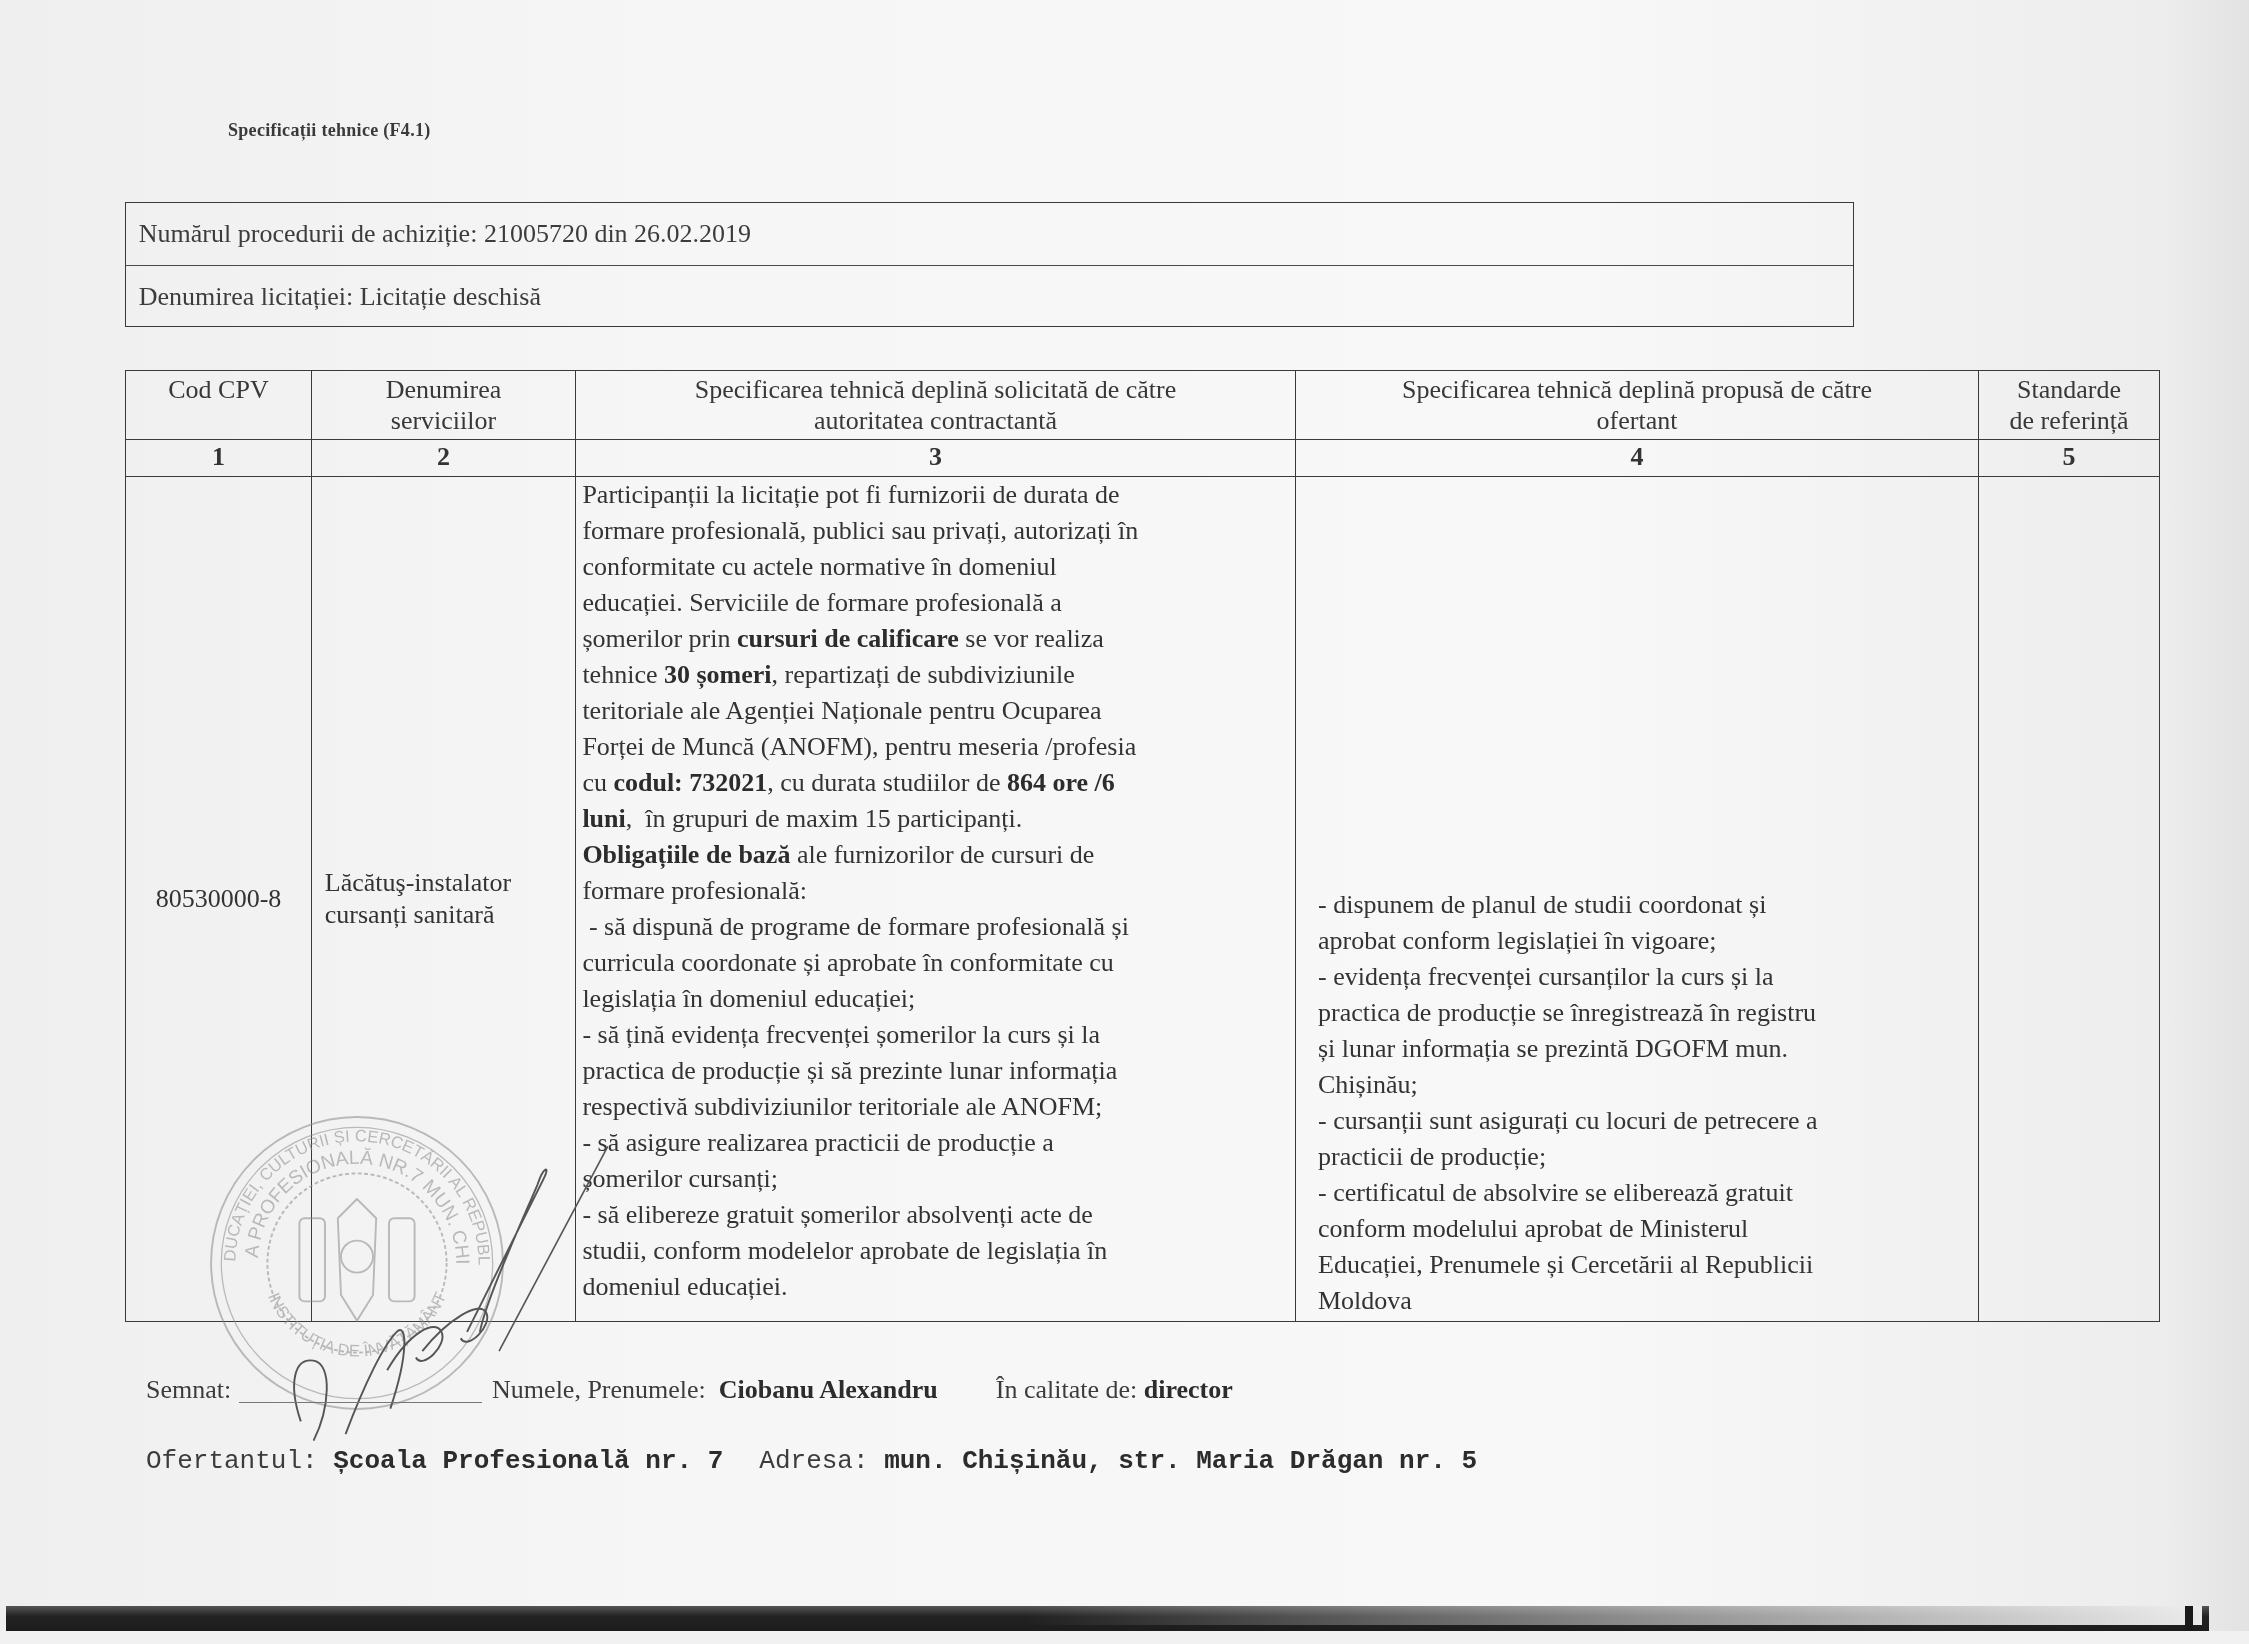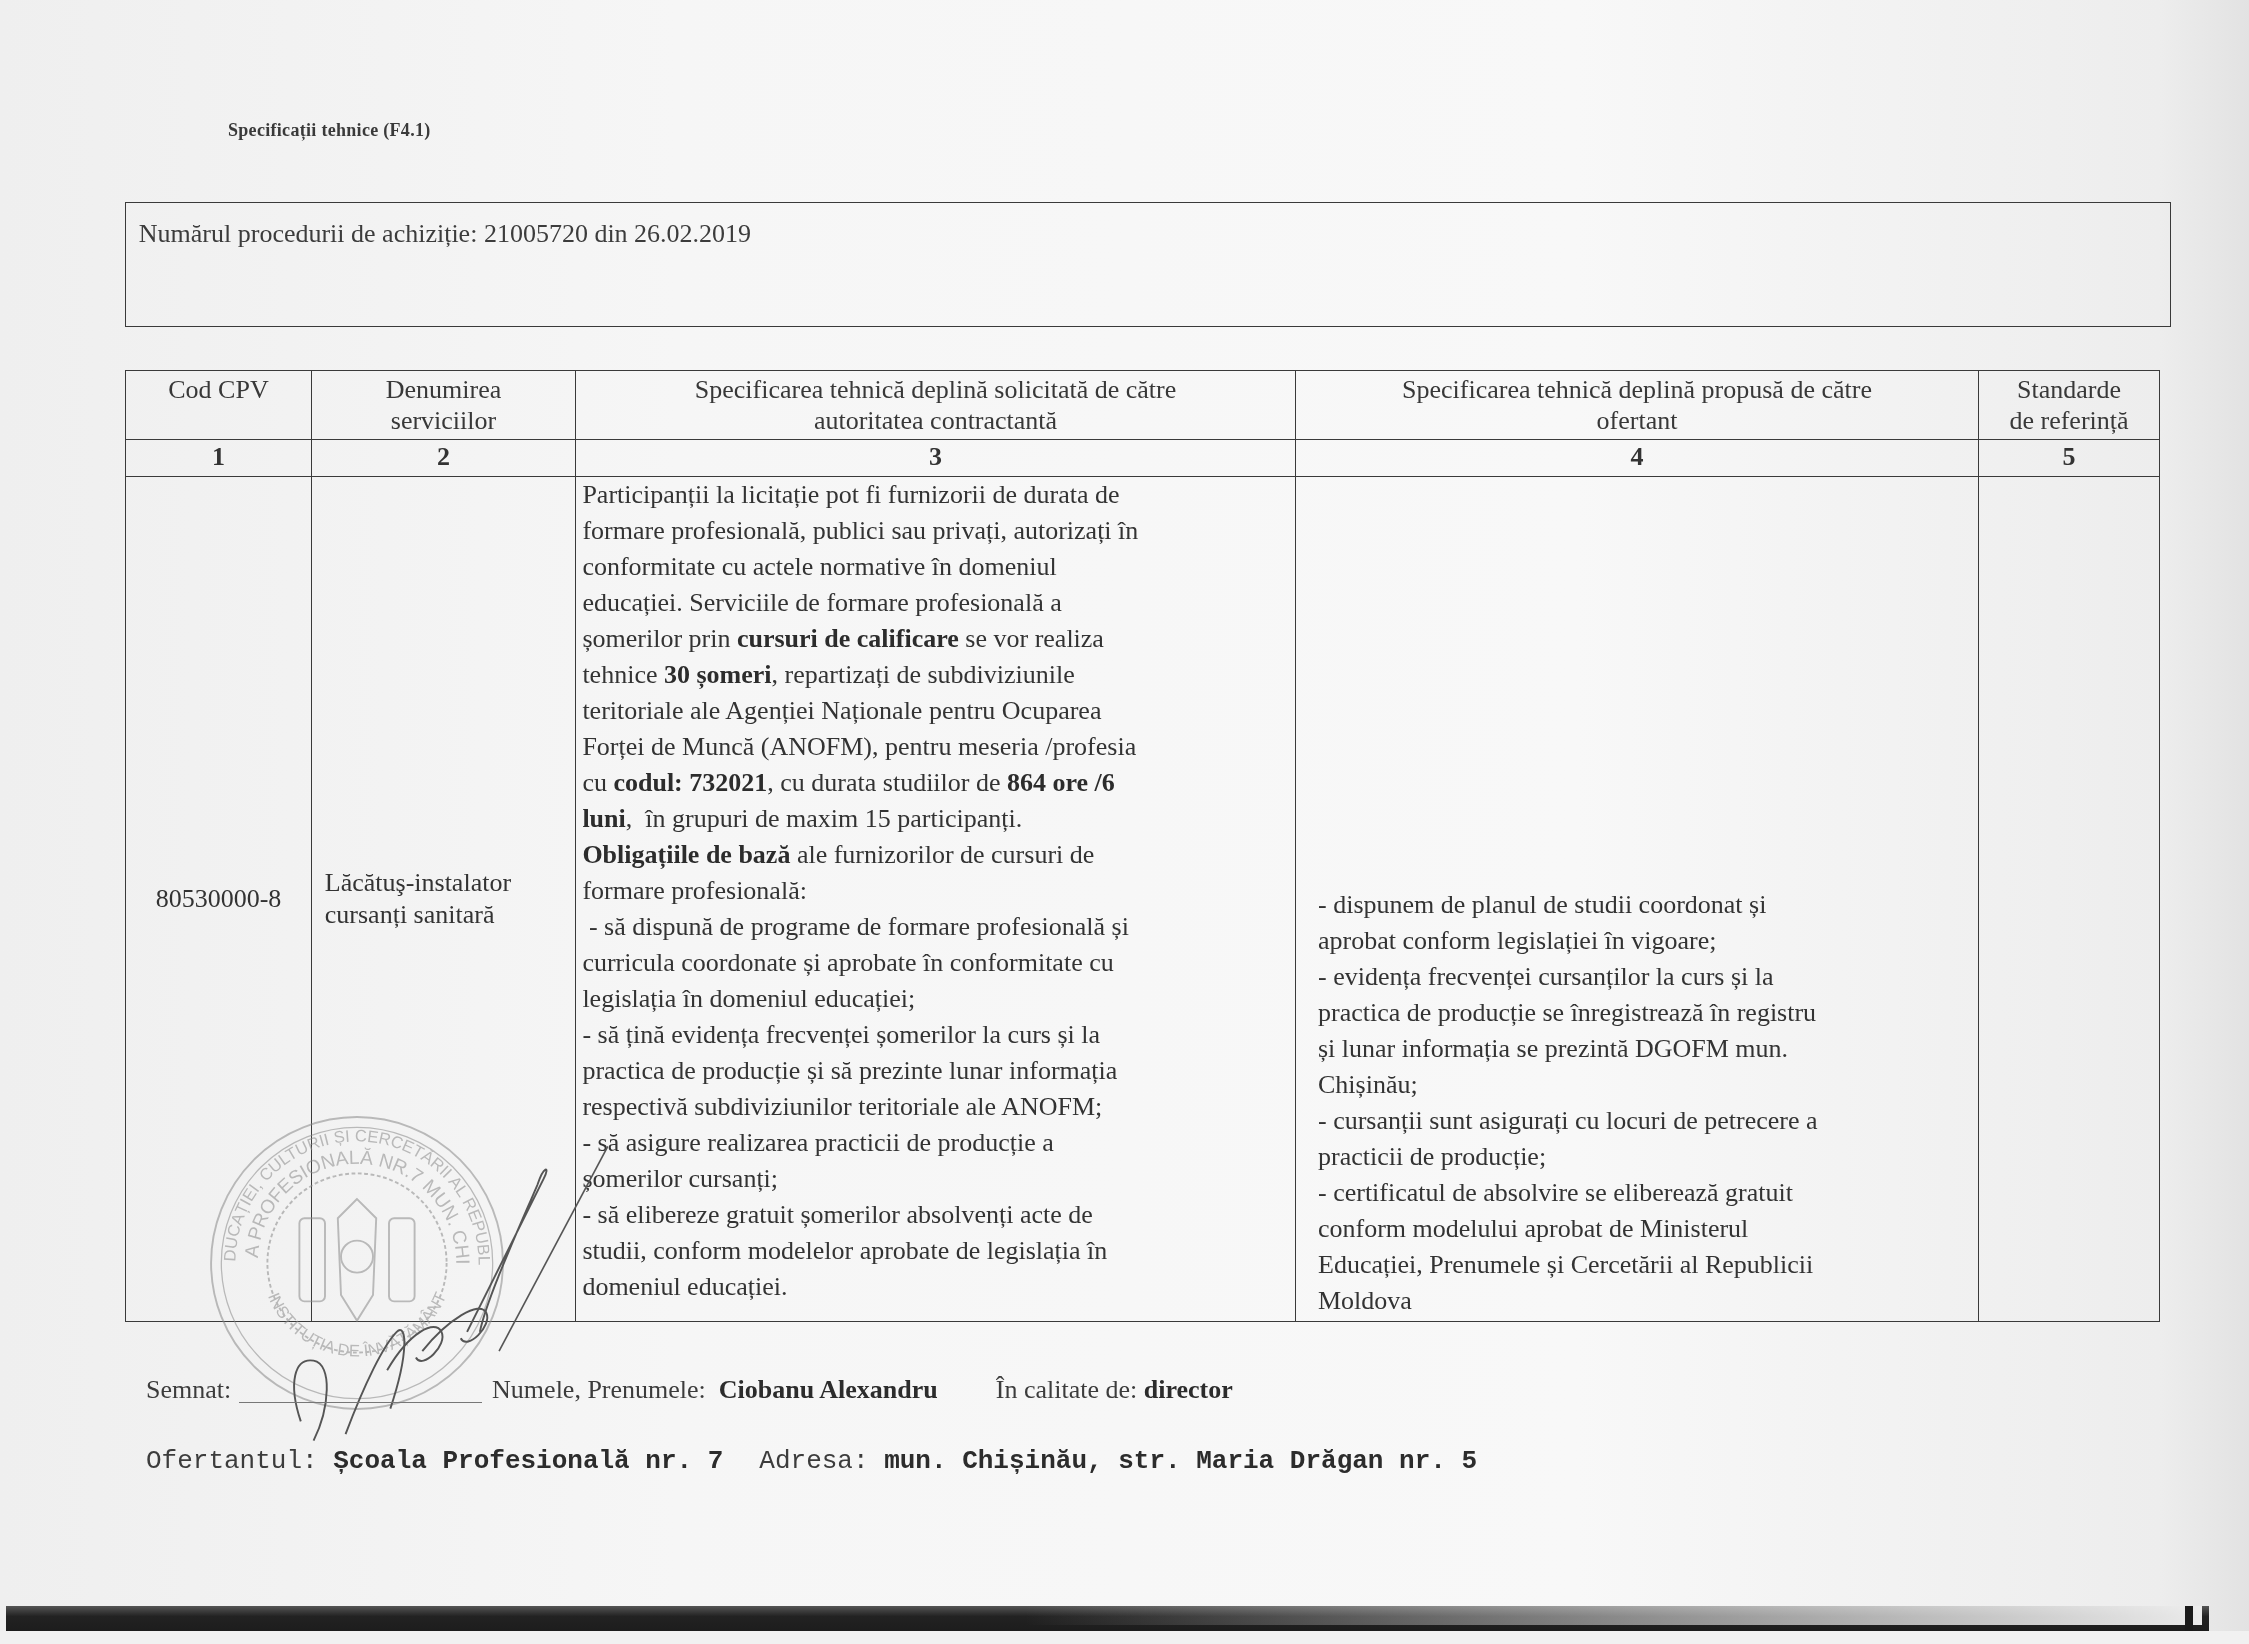--- a/index.html
+++ b/index.html
@@ -12,21 +12,21 @@
   .page {
     position: absolute; left: 0; top: 0; width: 2250px; height: 1644px;
     background: linear-gradient(90deg, #efefef 0%, #f6f6f6 30%, #f8f8f8 70%, #ededed 96%, #e2e2e2 100%);
   }
   .title {
     position: absolute; left: 228px; top: 120px;
     font-size: 18px; font-weight: bold; color: #3a3a3a; letter-spacing: 0.3px;
   }
   
   .info {
-    position: absolute; left: 125px; top: 202px; width: 2046px; height: 125px;
+    position: absolute; left: 125px; top: 202px; width: 1729px; height: 125px;
     border: 1.9px solid #3a3a3a; box-sizing: border-box;
   }
   .info-row {
     height: 62px; box-sizing: border-box; padding-left: 12.8px;
     display: flex; align-items: center; font-size: 26px; color: #3c3c3c;
   }
   .info-row + .info-row { border-top: 1.9px solid #4a4a4a; }
 
   
   table.spec {
@@ -95,20 +95,23 @@
 </head>
 <body>
 
 <div class="page">
 
   <div class="title">Specificații tehnice (F4.1)</div>
 
   <div class="info">
     <div class="info-row">
       <span>Numărul procedurii de achiziție:</span>&nbsp;<span>21005720 din 26.02.2019</span>
+    </div>
+    <div class="info-row">
+      <span>Denumirea licitației:</span>&nbsp;<span>Licitație deschisă</span>
     </div>
   </div>
 
   <table class="spec">
     <colgroup>
       <col style="width:186px">
       <col style="width:264px">
       <col style="width:720px">
       <col style="width:683px">
       <col style="width:181px">

